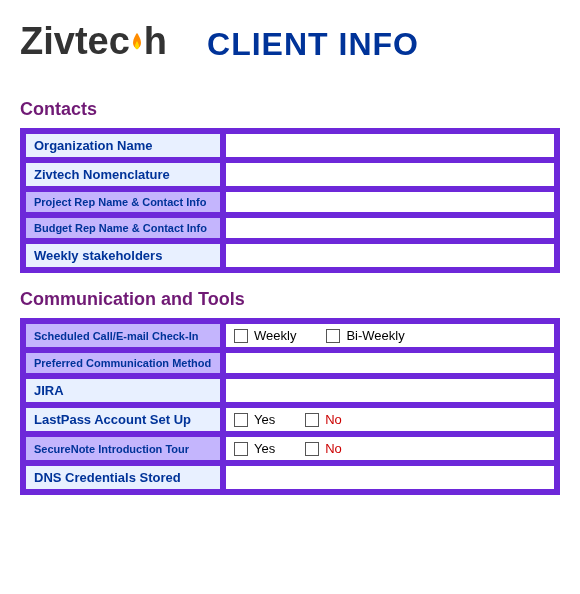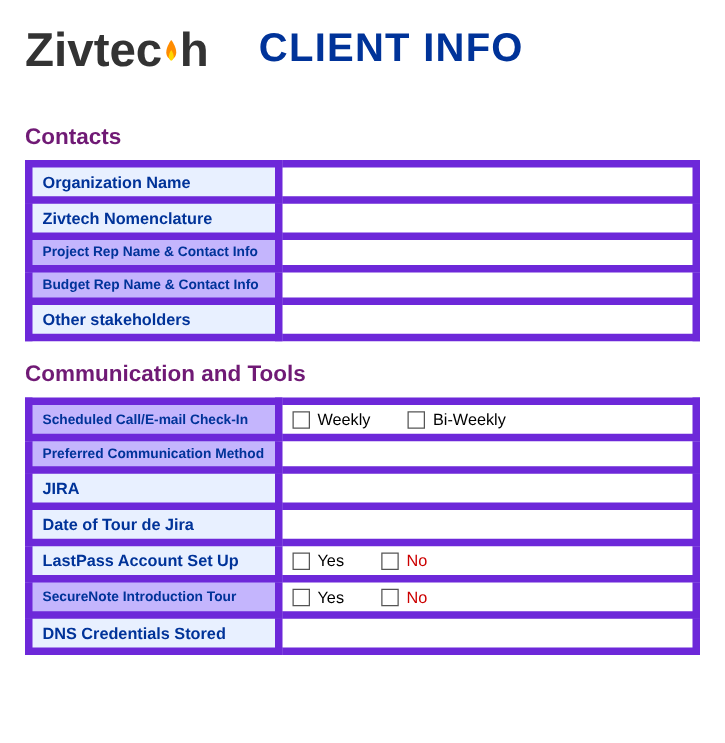--- a/index.html
+++ b/index.html
@@ -8,21 +8,21 @@
       background: #fff;
       width: 580px;
       min-height: 594px;
       padding: 10px 20px;
       color: #000;
     }
 
     
     .header {
       display: flex;
-      align-items: flex-start;
+      align-items: flex-end;
       padding: 10px 0 20px 0;
       border-bottom: none;
     }
     .logo-container {
       display: flex;
       align-items: center;
       margin-right: 40px;
     }
     .logo-text {
       font-size: 38px;
@@ -129,21 +129,21 @@
   </tr>
   <tr>
     <td class="label-cell-small">Project Rep Name &amp; Contact Info</td>
     <td class="value-cell"></td>
   </tr>
   <tr>
     <td class="label-cell-small">Budget Rep Name &amp; Contact Info</td>
     <td class="value-cell"></td>
   </tr>
   <tr>
-    <td class="label-cell">Other stakeholders</td>
+    <td class="label-cell">Weekly stakeholders</td>
     <td class="value-cell"></td>
   </tr>
 </tbody>
   </table>
 
 <div class="section-heading">Communication and Tools</div>
 
 <table>
   <tbody>
       <tr>
@@ -163,24 +163,20 @@
   </tr>
   <tr>
     <td class="label-cell-small">Preferred Communication Method</td>
     <td class="value-cell"></td>
   </tr>
   <tr>
     <td class="label-cell">JIRA</td>
     <td class="value-cell"></td>
   </tr>
   <tr>
-    <td class="label-cell">Date of Tour de Jira</td>
-    <td class="value-cell"></td>
-  </tr>
-  <tr>
     <td class="label-cell">LastPass Account Set Up</td>
     <td class="value-cell">
       <div class="checkbox-row">
         <div class="checkbox-item">
           <span class="checkbox-box"></span>
           <span>Yes</span>
         </div>
         <div class="checkbox-item">
           <span class="checkbox-box"></span>
           <span class="no-label">No</span>

